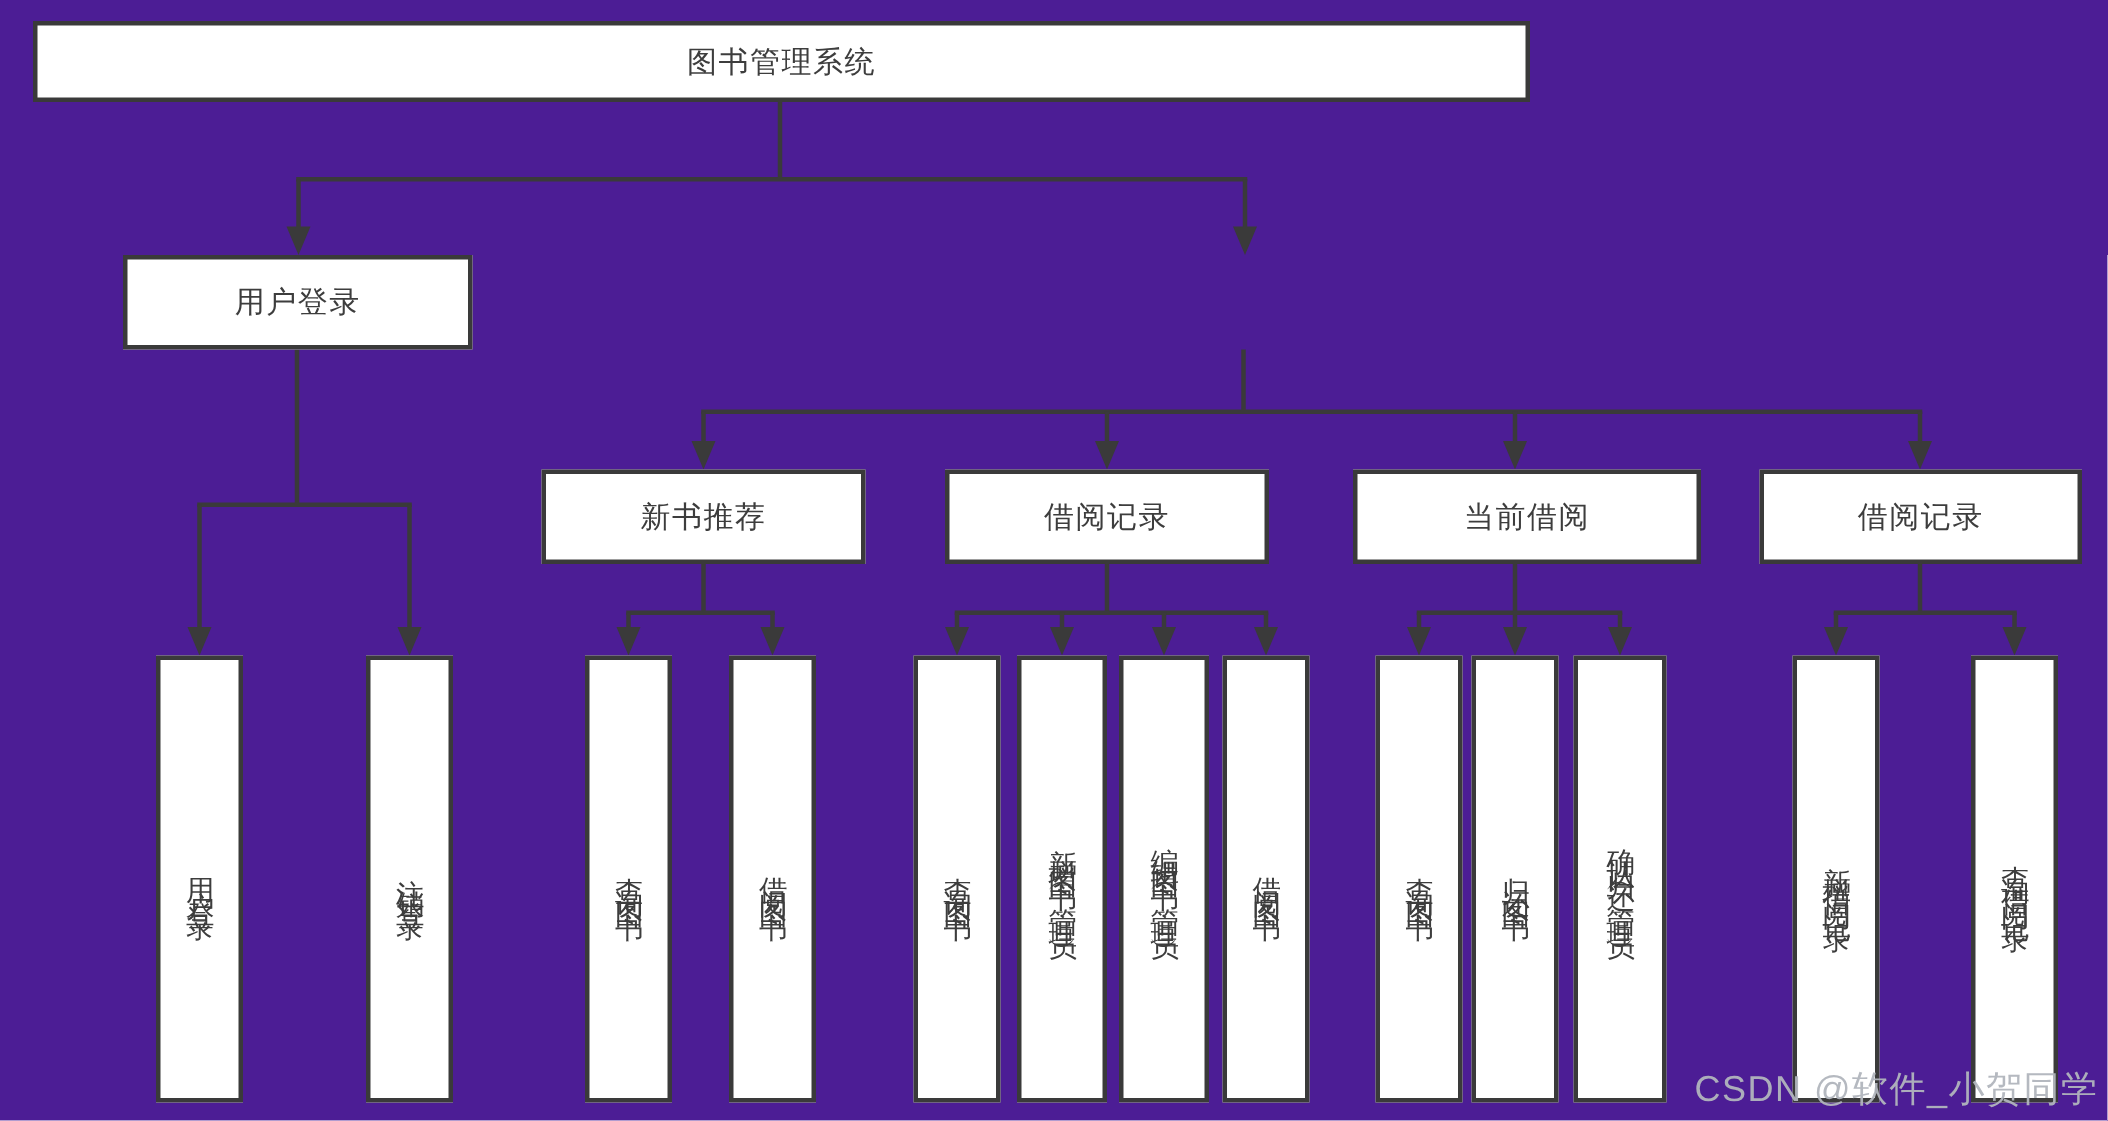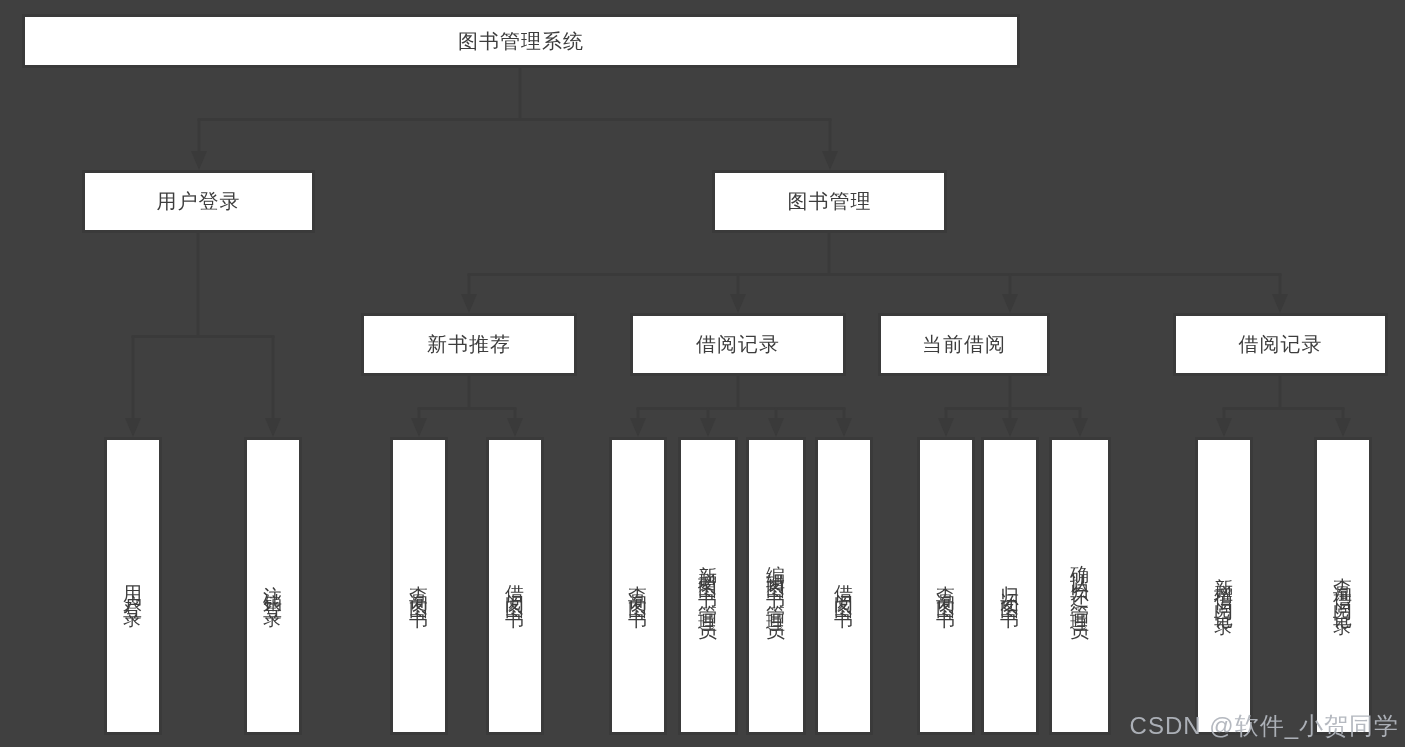--- a/index.html
+++ b/index.html
@@ -5,21 +5,21 @@
   html, body {
     margin: 0;
     padding: 0;
     background: #ffffff;
     font-family: "Liberation Sans", sans-serif;
   }
   #canvas {
     position: relative;
     width: 1405px;
     height: 747px;
-    background: #404040;
+    background: #4c1d95;
     overflow: hidden;
   }
   #connectors {
     position: absolute;
     left: 0;
     top: 0;
     width: 1405px;
     height: 747px;
     z-index: 1;
   }
@@ -134,31 +134,28 @@
     <path class="arrow" d="M1335 418 L1351 418 L1343 437 Z"></path>
   </svg>
 
   <div class="node hnode root">
     <span>图书管理系统</span>
   </div>
 
   <div class="node hnode lvl2" style="left:82px;width:233px;">
     <span>用户登录</span>
   </div>
-  <div class="node hnode lvl2" style="left:712px;width:235px;">
-    <span>图书管理</span>
-  </div>
 
   <div class="node hnode lvl3" style="left:361px;width:216px;">
     <span>新书推荐</span>
   </div>
   <div class="node hnode lvl3" style="left:630px;width:216px;">
     <span>借阅记录</span>
   </div>
-  <div class="node hnode lvl3" style="left:878px;width:172px;font-family:Liberation Mono, monospace;">
+  <div class="node hnode lvl3" style="left:902px;width:232px;font-family:Liberation Mono, monospace;">
     <span>当前借阅</span>
   </div>
   <div class="node hnode lvl3" style="left:1173px;width:215px;">
     <span>借阅记录</span>
   </div>
 
   <div class="node leaf" style="left:104px;width:58px;">
     <span class="vtext">用户登录</span>
   </div>
   <div class="node leaf" style="left:244px;width:58px;">

